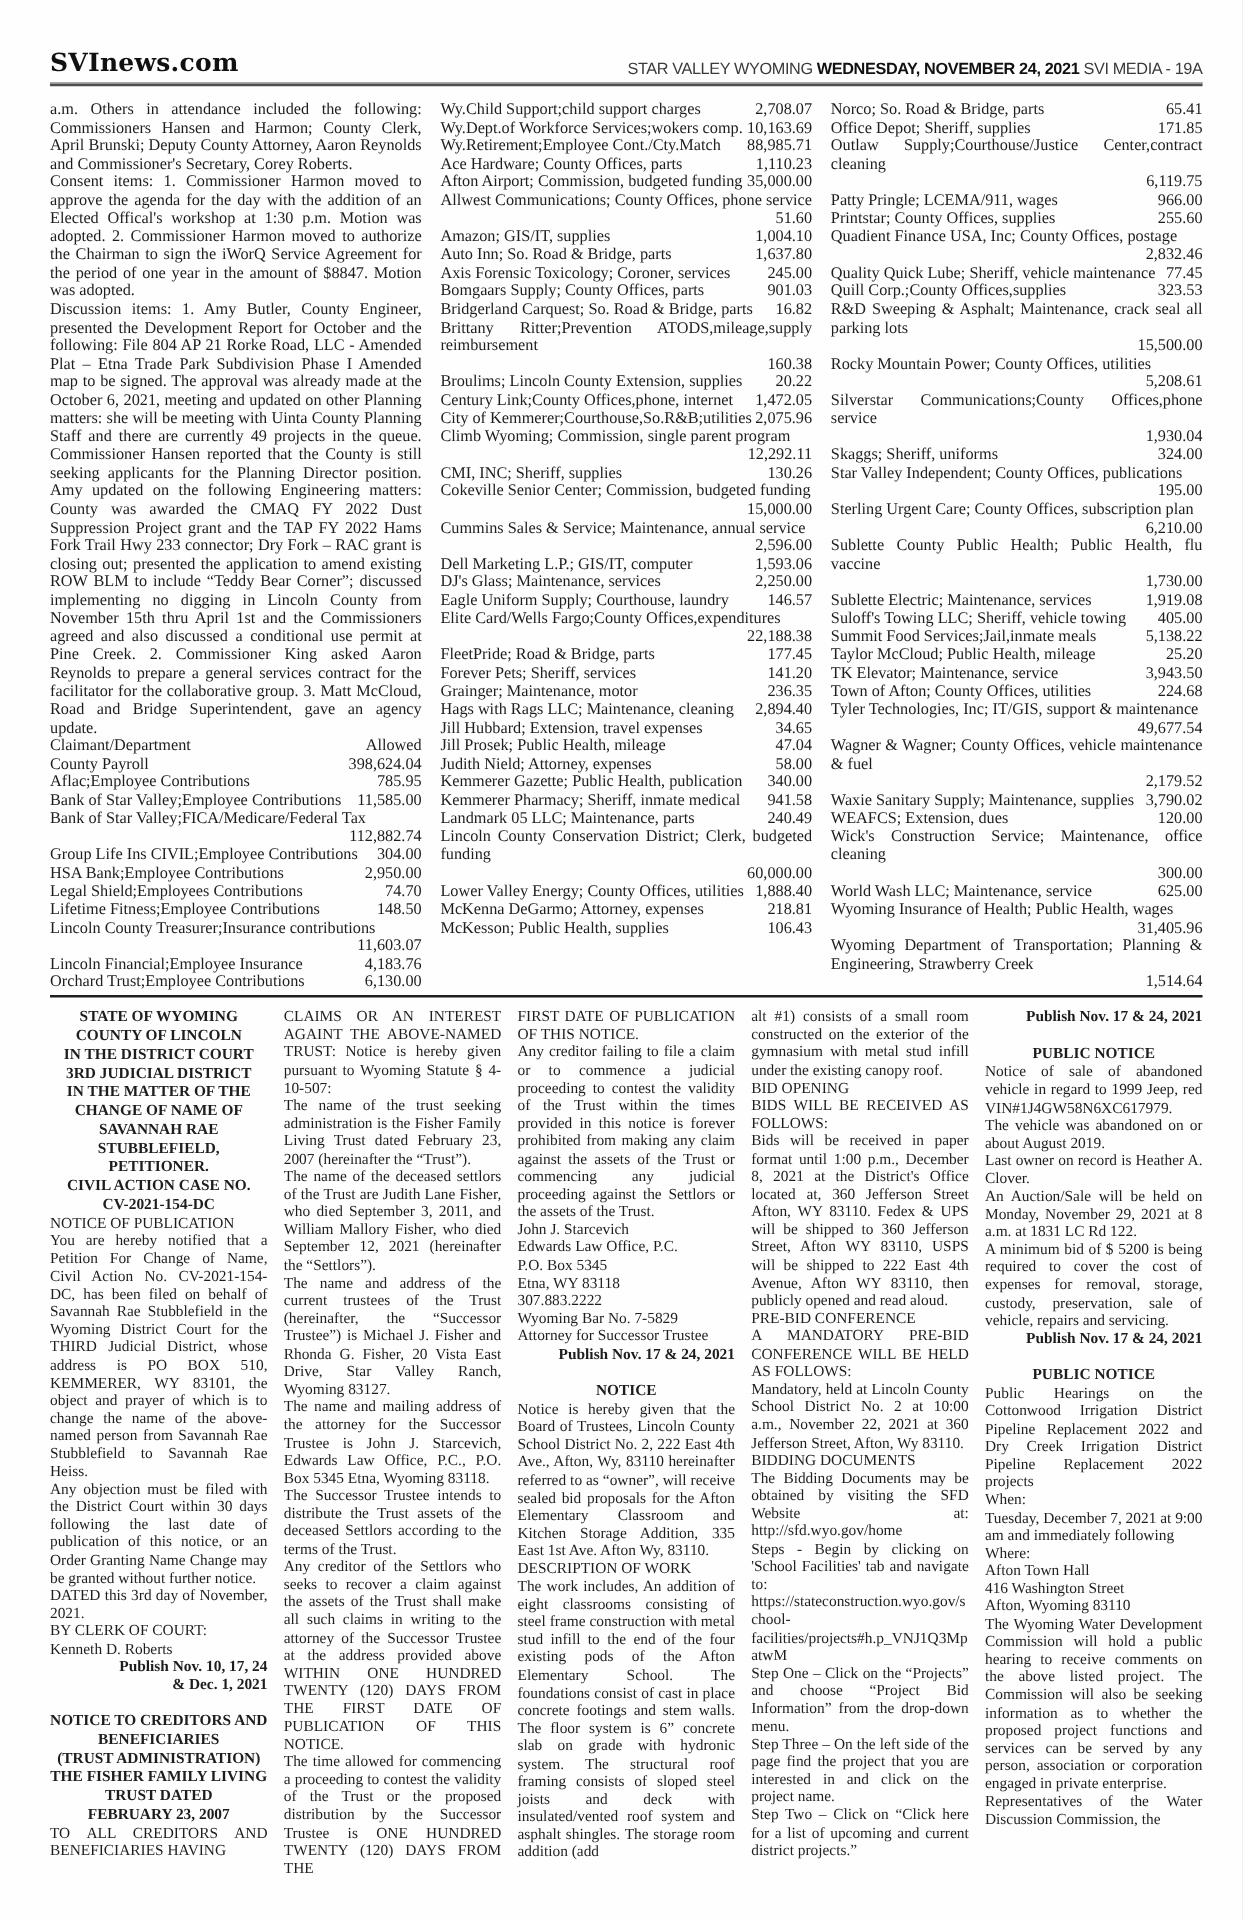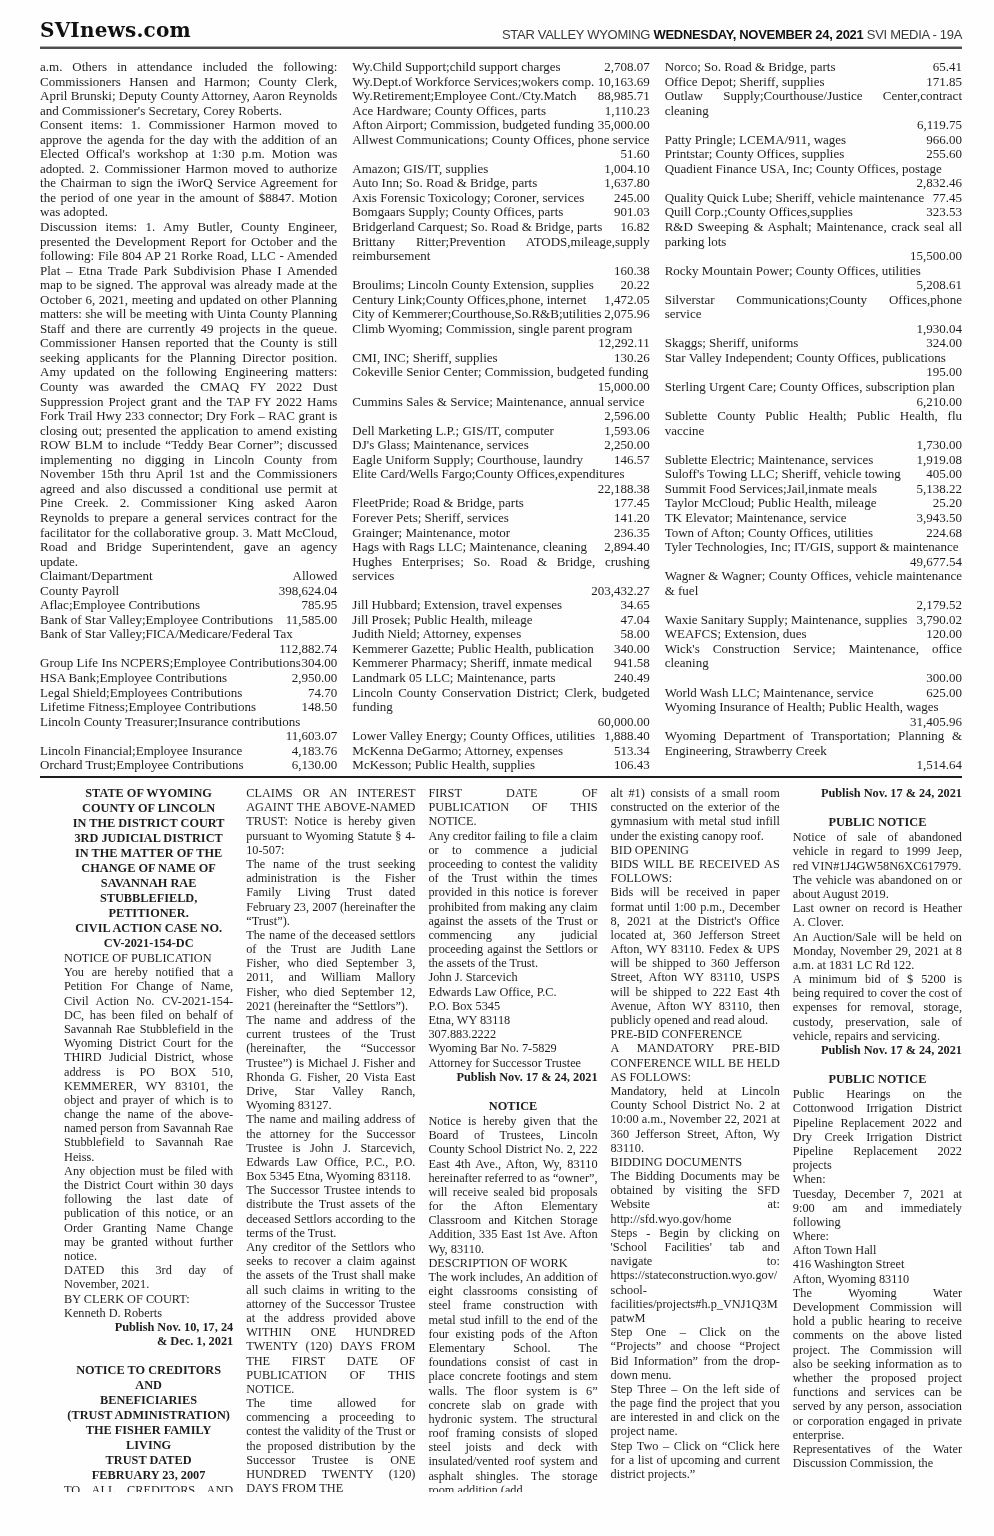--- a/index.html
+++ b/index.html
@@ -1,37 +1,37 @@
 <!DOCTYPE html>
 <html><head>
 <meta charset="utf-8">
 <style>
   html,body{margin:0;padding:0;background:#e8e8e8;}
   .page{
     width:994px;height:1536px;background:#fefefe;margin:0 auto;
     font-family:"Liberation Serif",serif;color:#1d1d1d;
-    box-sizing:border-box;padding:18px 32px 0 40px;overflow:hidden;
+    box-sizing:border-box;padding:38px 32px 0 40px;overflow:hidden;
   }
   
   .masthead{display:flex;justify-content:space-between;align-items:flex-end;}
   .site{font-family:"DejaVu Serif",serif;font-weight:bold;font-size:20px;letter-spacing:.2px;color:#111;}
   .mast-info{font-family:"Liberation Sans",sans-serif;font-size:13px;letter-spacing:-.3px;color:#3a3a3a;white-space:nowrap;}
   .mast-info .b{font-weight:bold;color:#111;text-align:center;}
   .mast-rule{margin-top:4px;height:2px;background:#4e4e4e;border-top:1px solid #adadad;}
   
   .top-section{display:flex;gap:15px;margin-top:11px;height:712px;overflow:hidden;justify-content:flex-end;}
   .top-col{flex:1 1 0;font-size:13px;line-height:1.12;}
   .para{margin:0;text-align:justify;overflow-wrap:break-word;}
   .claim-row{display:flex;flex-wrap:wrap;justify-content:space-between;}
   .claim-name{flex:1 1 auto;text-align:justify;min-width:0;}
   .claim-amt{margin-left:auto;white-space:nowrap;text-align:right;}
   
   .section-divider{border-top:2px solid #1e1e1e;margin-top:4px;}
   
-  .bottom-section{display:flex;gap:13px;margin-top:8px;height:706px;overflow:hidden;margin-left:24px;}
+  .bottom-section{display:flex;gap:13px;margin-top:8px;height:706px;overflow:hidden;}
   .bot-col{flex:1 1 0;font-size:12.3px;line-height:1.155;}
   .blk{margin:0;overflow-wrap:break-word;}
   .blk.h{text-align:center;font-weight:bold;line-height:1.22;}
   .blk.p{text-align:justify;word-break:break-word;}
   .blk.line{text-align:left;}
   .blk.pub{text-align:right;font-weight:bold;}
   .blk.sp{height:15px;}
 </style>
 </head>
 <body>
@@ -73,21 +73,21 @@
             <span class="claim-name">Bank of Star Valley;Employee Contributions</span>
             <span class="claim-amt">11,585.00</span>
           </div>
 
           <div class="claim-row">
             <span class="claim-name">Bank of Star Valley;FICA/Medicare/Federal Tax</span>
             <span class="claim-amt">112,882.74</span>
           </div>
 
           <div class="claim-row">
-            <span class="claim-name">Group Life Ins NCPERS;Employee Contributions</span>
+            <span class="claim-name">Group Life Ins CIVIL;Employee Contributions</span>
             <span class="claim-amt">304.00</span>
           </div>
 
           <div class="claim-row">
             <span class="claim-name">HSA Bank;Employee Contributions</span>
             <span class="claim-amt">2,950.00</span>
           </div>
 
           <div class="claim-row">
             <span class="claim-name">Legal Shield;Employees Contributions</span>
@@ -248,24 +248,20 @@
           <div class="claim-row">
             <span class="claim-name">Grainger; Maintenance, motor</span>
             <span class="claim-amt">236.35</span>
           </div>
 
           <div class="claim-row">
             <span class="claim-name">Hags with Rags LLC; Maintenance, cleaning</span>
             <span class="claim-amt">2,894.40</span>
           </div>
 
-          <div class="claim-row">
-            <span class="claim-name">Hughes Enterprises; So. Road &amp; Bridge, crushing services</span>
-            <span class="claim-amt">203,432.27</span>
-          </div>
 
           <div class="claim-row">
             <span class="claim-name">Jill Hubbard; Extension, travel expenses</span>
             <span class="claim-amt">34.65</span>
           </div>
 
           <div class="claim-row">
             <span class="claim-name">Jill Prosek; Public Health, mileage</span>
             <span class="claim-amt">47.04</span>
           </div>
@@ -295,21 +291,21 @@
             <span class="claim-amt">60,000.00</span>
           </div>
 
           <div class="claim-row">
             <span class="claim-name">Lower Valley Energy; County Offices, utilities</span>
             <span class="claim-amt">1,888.40</span>
           </div>
 
           <div class="claim-row">
             <span class="claim-name">McKenna DeGarmo; Attorney, expenses</span>
-            <span class="claim-amt">513.34</span>
+            <span class="claim-amt">218.81</span>
           </div>
 
           <div class="claim-row">
             <span class="claim-name">McKesson; Public Health, supplies</span>
             <span class="claim-amt">106.43</span>
           </div>
 
         </div>
     </div>
 

